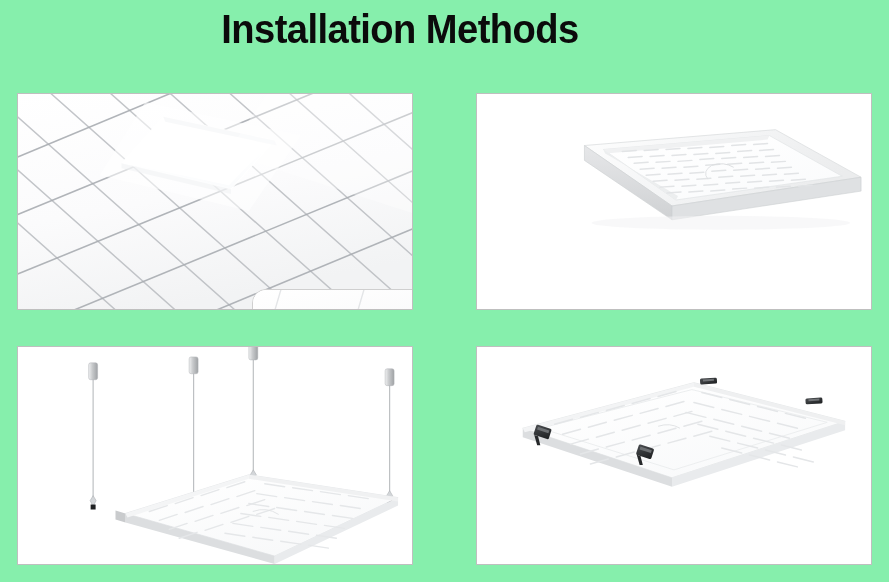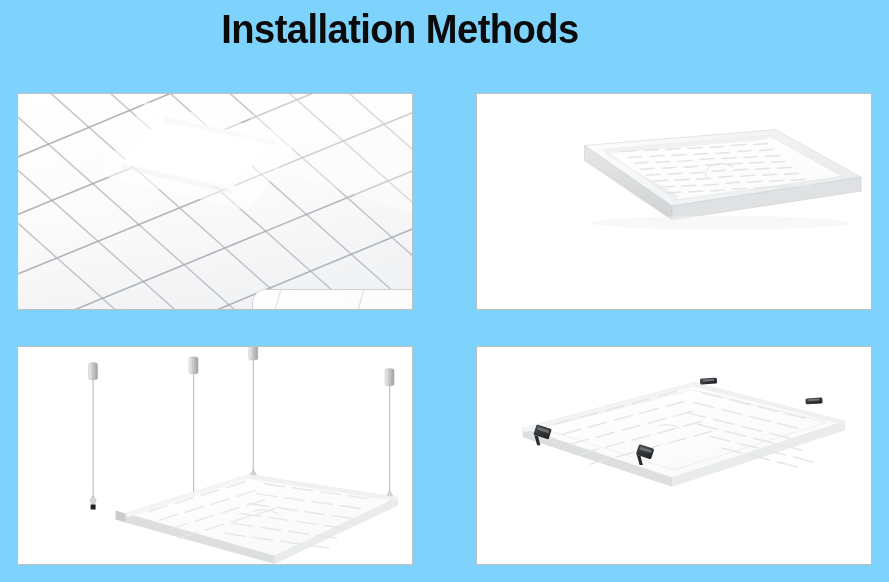--- a/index.html
+++ b/index.html
@@ -3,21 +3,21 @@
 <meta charset="utf-8">
 <title>Installation Methods</title>
 <style>
   * { box-sizing: border-box; margin: 0; padding: 0; }
   html, body {
     width: 889px; height: 582px;
     background: #ffffff;
     font-family: "Liberation Sans", "DejaVu Sans", sans-serif;
     overflow: hidden;
   }
-  #page { position: relative; width: 889px; height: 582px; background: #7dd3fc; }
+  #page { position: relative; width: 889px; height: 582px; background: #86efac; }
 
   
   #page-title {
     position: absolute;
     left: 0; top: 6px;
     width: 800px;
     text-align: center;
     font-size: 41px;
     font-weight: 700;
     letter-spacing: -0.6px;

